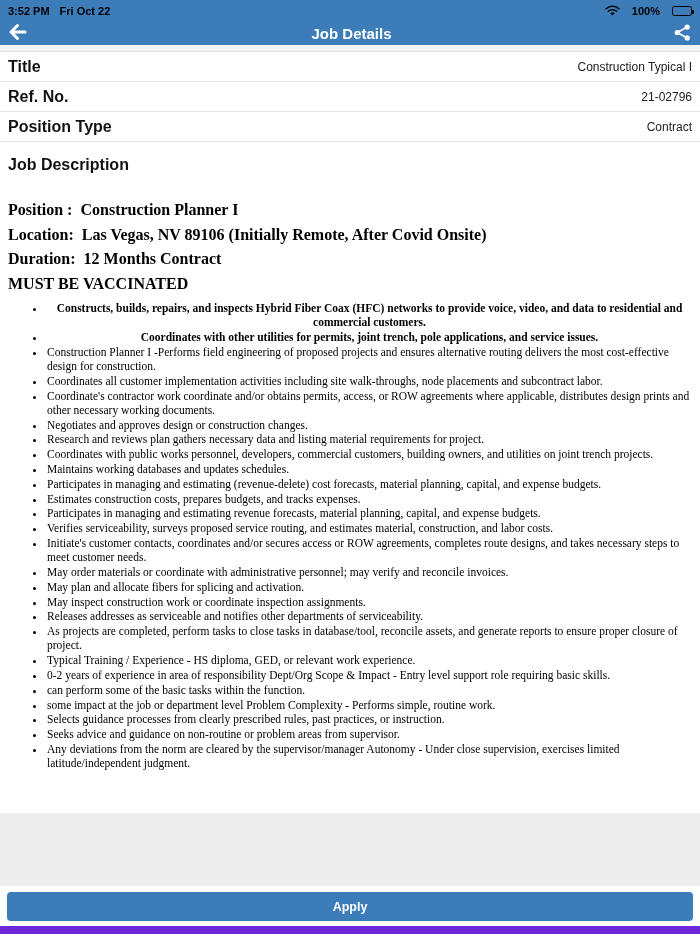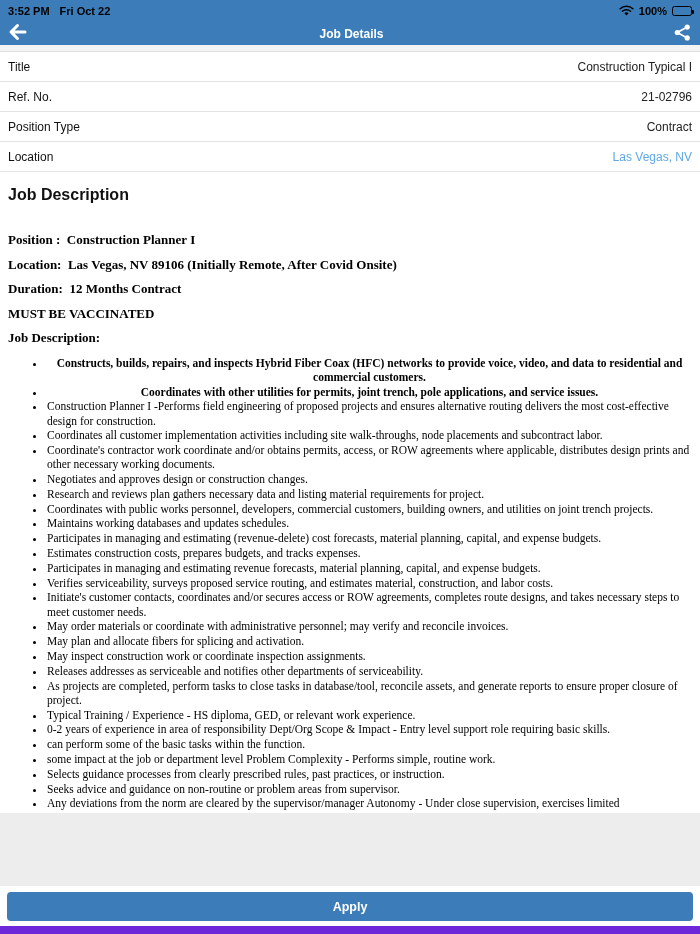--- a/index.html
+++ b/index.html
@@ -11,64 +11,64 @@
     position:relative; width:700px; height:934px; margin:0 auto;
     background:#6d28d9; overflow:hidden;
   }
   
   .topbar{ background:var(--blue); height:45px; }
   .statusbar{
     height:22px; display:flex; align-items:center; justify-content:space-between;
     padding:0 8px; color:#000;
   }
   .statusbar .left{ display:flex; gap:10px; align-items:center; }
-  .statusbar .right{ display:flex; gap:5px; align-items:center; }
+  .statusbar .right{ display:flex; gap:12px; align-items:center; }
   .status-text{ font-size:11px; font-weight:700; }
   .battery-shell{
     width:20px; height:10px; border:1px solid #000; border-radius:2.5px;
     padding:1px; display:inline-block; position:relative;
   }
   .battery-fill{ width:100%; height:100%; background:#000; border-radius:1px; }
   .battery-tip{
     position:absolute; right:-3px; top:3px; width:2px; height:4px;
     background:#000; border-radius:0 1px 1px 0;
   }
   .navbar{
     height:23px; position:relative; display:flex; align-items:center;
   }
   .nav-title{
     position:absolute; left:3px; right:0; text-align:center;
-    color:#fff; font-size:12px; font-weight:700;
+    color:#fff; font-size:15px; font-weight:700;
   }
   .nav-btn{
     position:relative; z-index:2; width:34px; height:23px;
     display:flex; align-items:center; cursor:pointer; background:none; border:none;
   }
   .nav-btn.back{ padding-left:8px; }
   .nav-btn.share{ margin-left:auto; justify-content:flex-end; padding-right:9px; }
   
   .substrip{ height:7px; background:#f4f4f5; border-bottom:1px solid #e0e0e0; }
   
   .content{ height:761px; overflow:hidden; background:#fff; }
   .field-row{
     height:30px; display:flex; align-items:center; justify-content:space-between;
     padding:0 8px; border-bottom:1px solid var(--border); background:#fff;
   }
-  .field-label{ font-size:12px; font-weight:400; color:#111; }
+  .field-label{ font-size:16px; font-weight:700; color:#111; }
   .field-value{ font-size:12px; color:#222; }
   .field-value.link{ color:var(--link); cursor:pointer; }
   .section-title{
     margin:14px 8px 0; font-size:16px; font-weight:700; color:#111;
   }
   .desc{
     font-family:"Liberation Serif", serif; color:#000; padding:0 8px;
   }
   .intro{ margin-top:29px; }
   .intro-line{
-    font-size:13px; font-weight:700; line-height:13px; margin-bottom:11.5px;
+    font-size:16px; font-weight:700; line-height:13px; margin-bottom:11.5px;
     white-space:pre-wrap;
   }
   .bullets{ margin:10px 0 0; padding-left:38px; list-style:disc; }
   .bullets li{
     font-size:11.5px; line-height:14.2px; margin:0 0 0.6px;
     padding-left:1px; color:#000;
   }
   .bullets li.bold{ font-weight:700;text-align:center; }
   
   .footer-gray{
@@ -140,35 +140,30 @@
           <span class="field-value">Construction Typical I</span>
         </div>
         <div class="field-row">
           <span class="field-label">Ref. No.</span>
           <span class="field-value">21-02796</span>
         </div>
         <div class="field-row">
           <span class="field-label">Position Type</span>
           <span class="field-value">Contract</span>
         </div>
-        <div class="field-row">
-          <span class="field-label">Location</span>
-          <span class="field-value link">Las Vegas, NV</span>
-        </div>
       </div>
 
     <div class="section-title">Job Description</div>
 
     <div class="desc">
       <div class="intro">
           <div class="intro-line">Position :  Construction Planner I</div>
           <div class="intro-line">Location:  Las Vegas, NV 89106 (Initially Remote, After Covid Onsite)</div>
           <div class="intro-line">Duration:  12 Months Contract</div>
           <div class="intro-line">MUST BE VACCINATED</div>
-          <div class="intro-line">Job Description:</div>
         </div>
       <ul class="bullets">
           <li class="bold">Constructs, builds, repairs, and inspects Hybrid Fiber Coax (HFC) networks to provide voice, video, and data to residential and commercial customers.</li>
           <li class="bold">Coordinates with other utilities for permits, joint trench, pole applications, and service issues.</li>
           <li class="">Construction Planner I -Performs field engineering of proposed projects and ensures alternative routing delivers the most cost-effective design for construction.</li>
           <li class="">Coordinates all customer implementation activities including site walk-throughs, node placements and subcontract labor.</li>
           <li class="">Coordinate's contractor work coordinate and/or obtains permits, access, or ROW agreements where applicable, distributes design prints and other necessary working documents.</li>
           <li class="">Negotiates and approves design or construction changes.</li>
           <li class="">Research and reviews plan gathers necessary data and listing material requirements for project.</li>
           <li class="">Coordinates with public works personnel, developers, commercial customers, building owners, and utilities on joint trench projects.</li>

